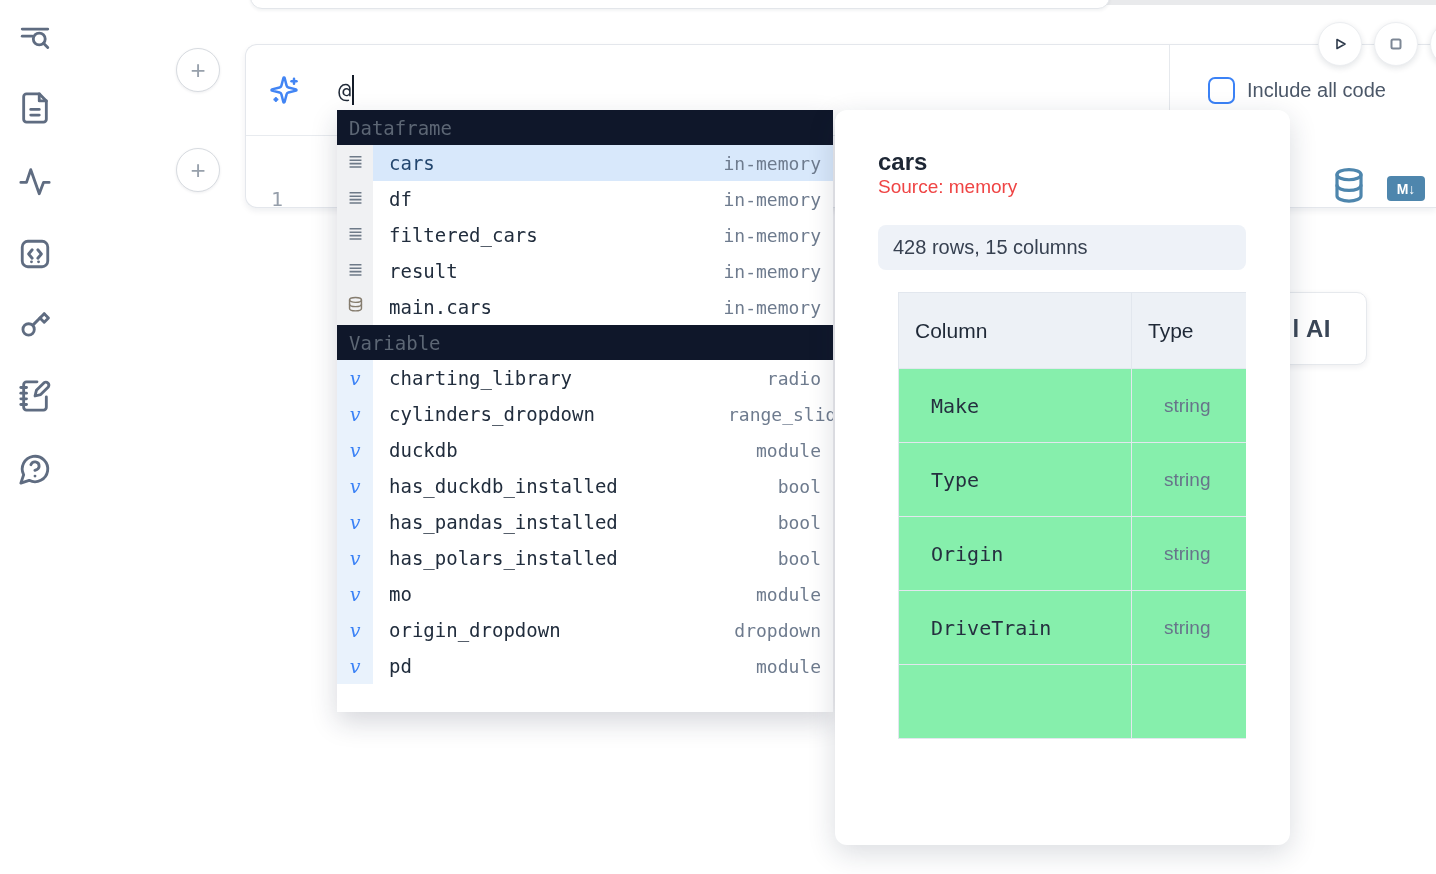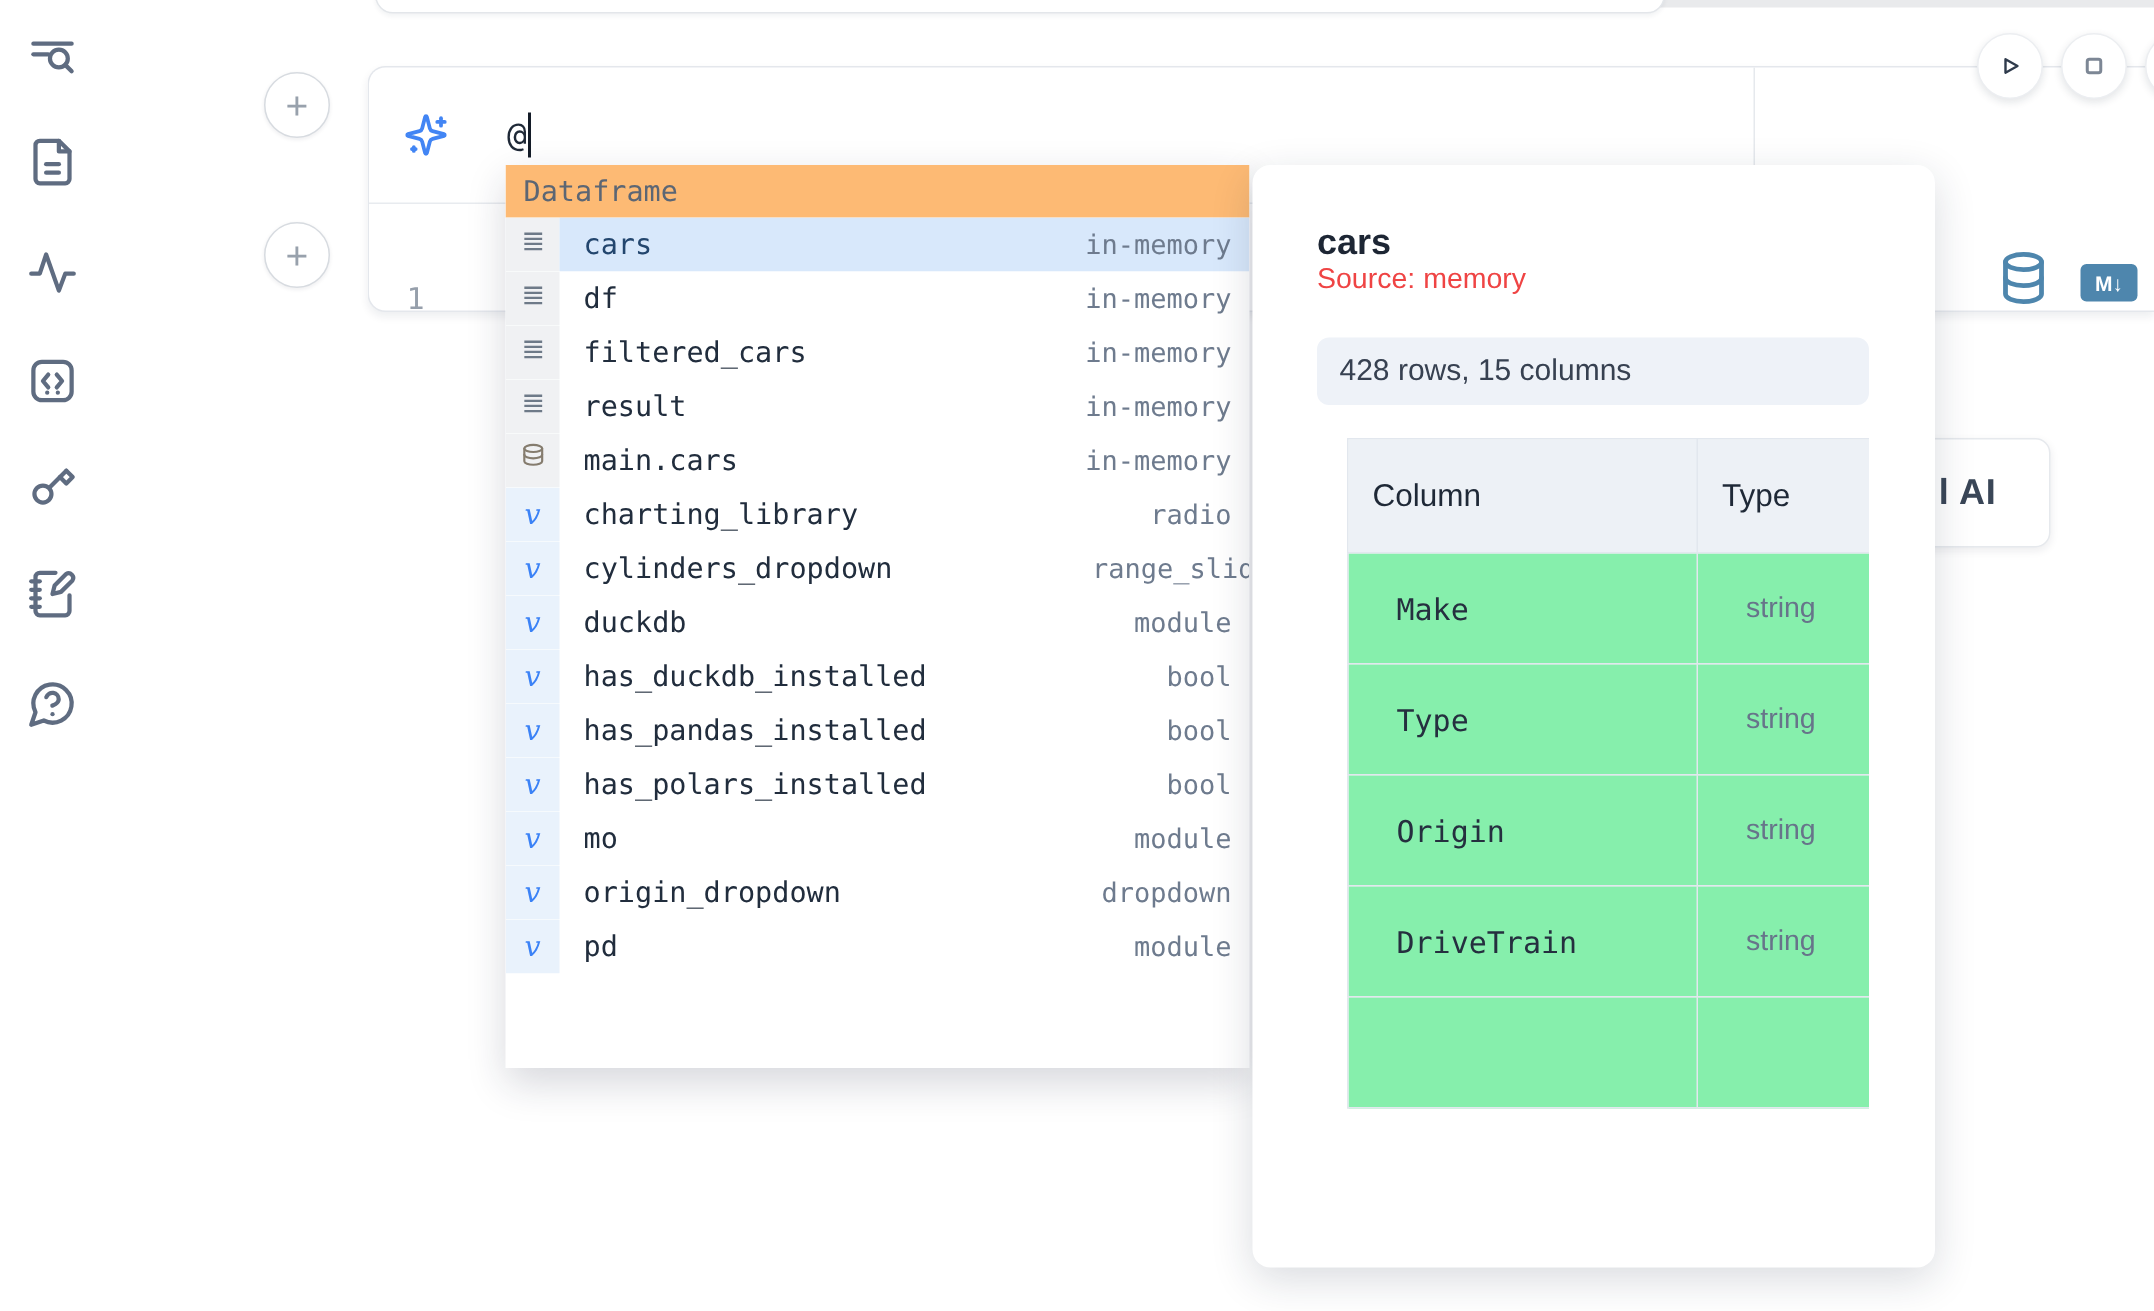--- a/index.html
+++ b/index.html
@@ -64,21 +64,21 @@
   
   .ai-card { position:absolute; left:1245px; top:292px; width:122px; height:73px; background:#fff;
              border:1px solid #e6e9ed; border-radius:10px; box-shadow:0 2px 6px rgba(20,30,50,.08);
              z-index:15; display:flex; align-items:center; justify-content:flex-end;
              padding-right:35px; cursor:pointer; }
   .ai-card .frag { font-size:24px; font-weight:bold; color:#3a4657; letter-spacing:.5px; }
 
   
   .popup { position:absolute; left:337px; top:110px; width:496px; height:602px; background:#fff;
            box-shadow:0 10px 25px rgba(25,35,60,.18); z-index:20; overflow:hidden; }
-  .ac-header { height:35px; background:#fdba74; display:flex; align-items:center;
+  .ac-header { height:35px; background:#0f172a; display:flex; align-items:center;
                font-family:"DejaVu Sans Mono", monospace; font-size:19px; color:#5c6674;
                padding-left:12px; }
   .ac-row { height:36px; display:flex; align-items:stretch; cursor:pointer; overflow:hidden; }
   .ac-gutter { width:36px; flex:none; display:flex; align-items:center; justify-content:center; }
   .ac-gutter.g-df { background:#f0f1f3; }
   .ac-gutter.g-var { background:#e9f2fc; }
   .ac-main { flex:1; display:flex; align-items:center; padding-left:16px; overflow:hidden; }
   .ac-row.selected .ac-main { background:#d8e8fb; }
   .ac-name { font-family:"DejaVu Sans Mono", monospace; font-size:19px; color:#212d3d;
              white-space:nowrap; }
@@ -186,20 +186,24 @@
           <path d="M6.5 19.5h-2"></path>
         </svg>
     </span>
     <span class="prompt-text">@</span>
       <span class="caret"></span>
   </div>
   <div class="code-row">
     <span class="line-number">1</span>
   </div>
   <div class="cell-divider"></div>
+  <div class="include-zone">
+    <span class="checkbox"></span>
+    <span class="include-label">Include all code</span>
+  </div>
 </div>
 
 <div class="db-big">
   <svg viewBox="0 0 24 28">
       <ellipse cx="12" cy="5.5" rx="9" ry="3.8"></ellipse>
       <path d="M3 5.5v8c0 2.1 4 3.8 9 3.8s9-1.7 9-3.8v-8"></path>
       <path d="M3 13.5v8c0 2.1 4 3.8 9 3.8s9-1.7 9-3.8v-8"></path>
     </svg>
 </div>
 <div class="md-badge">M↓</div>
@@ -272,20 +276,21 @@
             <ellipse cx="10" cy="4.5" rx="7" ry="2.8"></ellipse>
             <path d="M3 4.5v5c0 1.5 3.1 2.8 7 2.8s7-1.3 7-2.8v-5"></path>
             <path d="M3 9.5v5c0 1.5 3.1 2.8 7 2.8s7-1.3 7-2.8v-5"></path>
           </svg></span>
       </span>
       <span class="ac-main">
         <span class="ac-name">main.cars</span>
         <span class="ac-type">in-memory</span>
       </span>
     </div>
+    <div class="ac-header">Variable</div>
     <div class="ac-row">
       <span class="ac-gutter g-var">
         <span class="var-glyph">v</span>
       </span>
       <span class="ac-main">
         <span class="ac-name">charting_library</span>
         <span class="ac-type">radio</span>
       </span>
     </div>
     <div class="ac-row">

